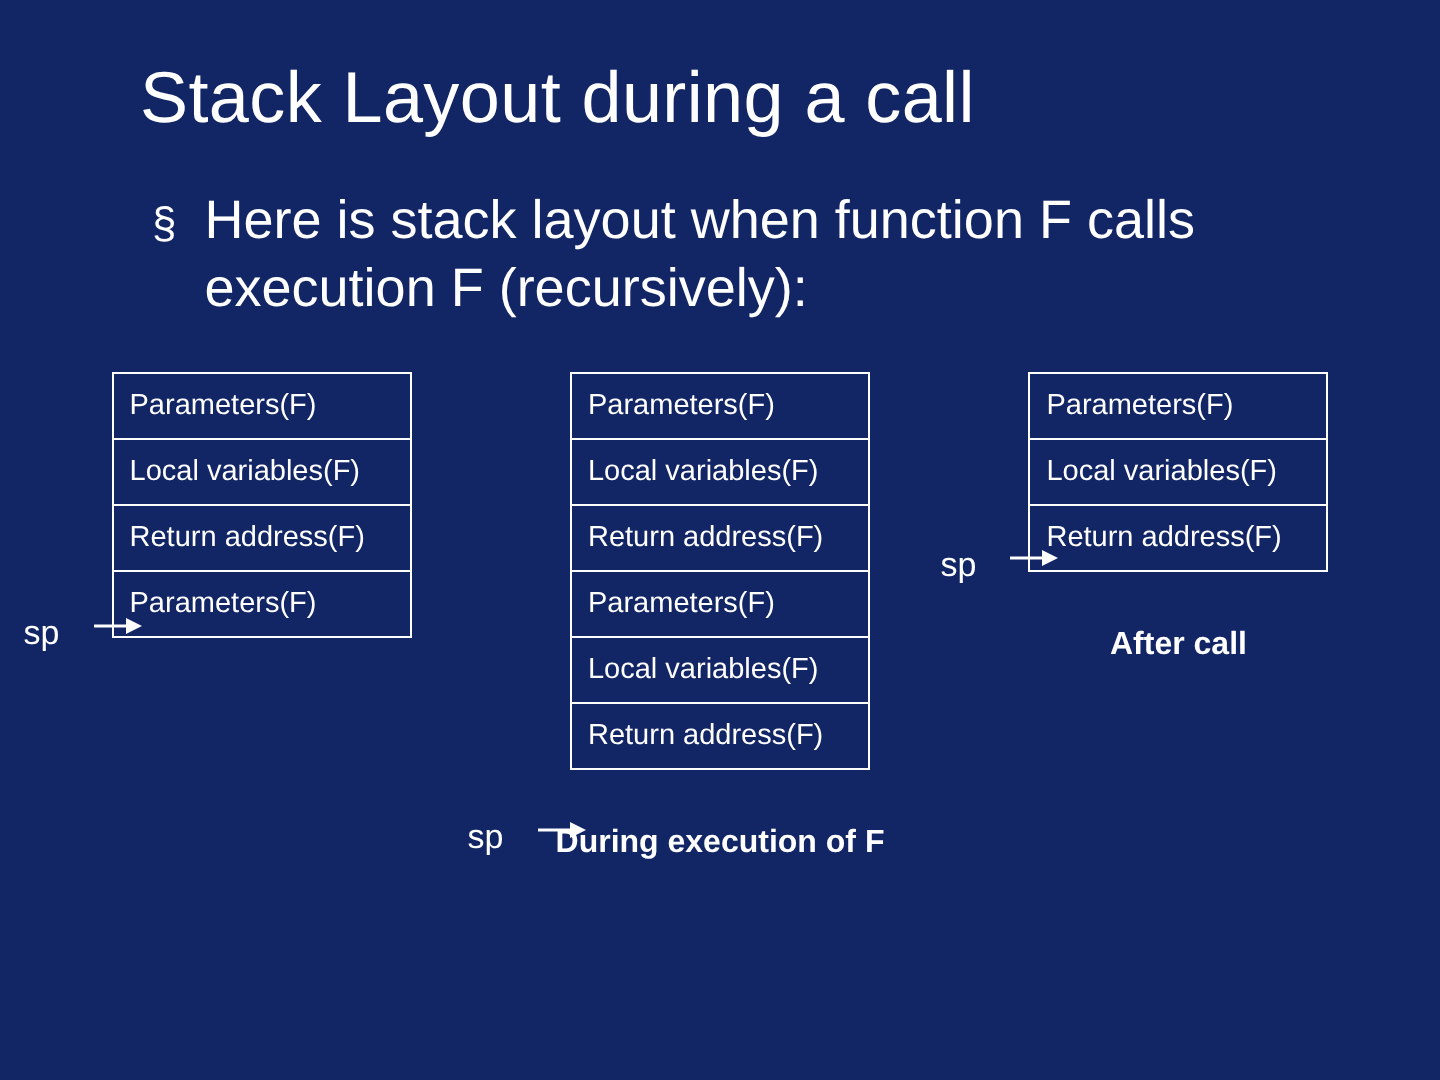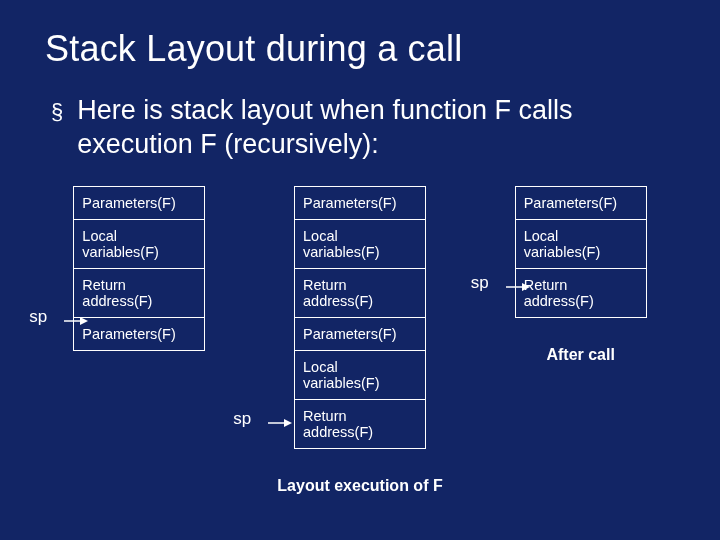--- a/index.html
+++ b/index.html
@@ -1,25 +1,25 @@
 <!DOCTYPE html>
 <html><head>
 <meta charset="utf-8">
 <style>
   html,body{margin:0;padding:0;width:720px;height:540px;background:#122565;color:#fff;font-family:Arial,Helvetica,sans-serif;overflow:hidden}
-  .slide{box-sizing:border-box;padding:28px 44px 0 45px;width:100%;height:100%;position:relative}
+  .slide{box-sizing:border-box;padding:28px 44px 0 70px;width:100%;height:100%;position:relative}
   .title{font-size:36px;font-weight:400;margin:0 0 24px 0;letter-spacing:0.2px}
   .bullet{display:flex;align-items:flex-start;font-size:27px;line-height:1.25;margin:0 0 22px 6px}
   .bullet .mark{color:#fff;font-size:22px;margin:4px 14px 0 0}
   .diagrams{position:absolute;left:0;right:0;top:186px;display:flex;justify-content:center;gap:72px}
   .col{display:flex;flex-direction:column;align-items:center;position:relative}
-  .cell{width:132px;box-sizing:border-box;border:1px solid #fff;background:#122565;color:#fff;font-size:14.5px;padding:8px 8px;text-align:left}
+  .cell{width:150px;box-sizing:border-box;border:1px solid #fff;background:#122565;color:#fff;font-size:14.5px;padding:8px 8px;text-align:left}
   .cell + .cell{border-top:0}
   .caption{font-size:16px;margin-top:28px;font-weight:700}
-  .sp{position:absolute;font-size:17px;color:#fff;display:flex;align-items:flex-end;gap:17px}
+  .sp{position:absolute;font-size:17px;color:#fff;display:flex;align-items:flex-start;gap:17px}
   .sp .arrow{display:inline-block}
   .sp .arrow svg{display:block}
   
   .col0 .sp{left:-44px;top:121px}
   .col1 .sp{left:-44px;top:223px}
   .col2 .sp{left:-44px;top:87px}
   .col1 .caption{margin-top:28px}
   .col2 .caption-wrap{margin-top:28px}
 </style>
 </head>
@@ -59,21 +59,21 @@
               <polygon points="24,6 16,2 16,10" fill="#fff"></polygon>
             </svg>
         </span>
       </div>
       <div class="cell">Parameters(F)</div>
       <div class="cell">Local variables(F)</div>
       <div class="cell">Return address(F)</div>
       <div class="cell">Parameters(F)</div>
       <div class="cell">Local variables(F)</div>
       <div class="cell">Return address(F)</div>
-      <div class="caption">Layout execution of F</div>
+      <div class="caption">During execution of F</div>
     </div>
 
     <div class="col col2">
       <div class="sp">
         <span>sp</span>
         <span class="arrow">
           <svg width="24" height="12" viewBox="0 0 24 12">
               <line x1="0" y1="6" x2="18" y2="6" stroke="#fff" stroke-width="1.5"></line>
               <polygon points="24,6 16,2 16,10" fill="#fff"></polygon>
             </svg>

